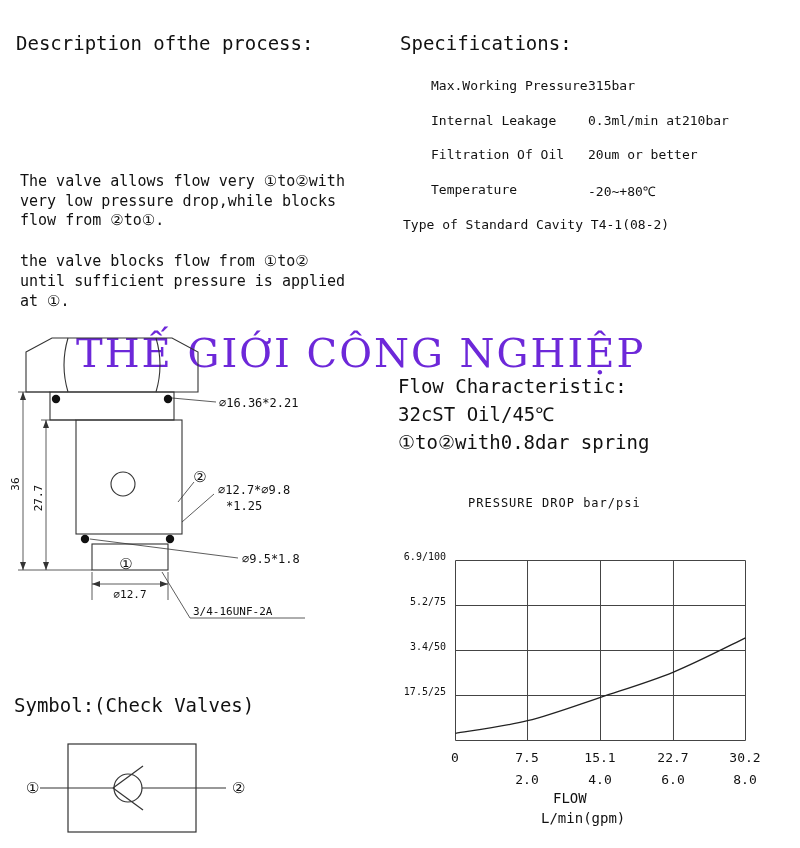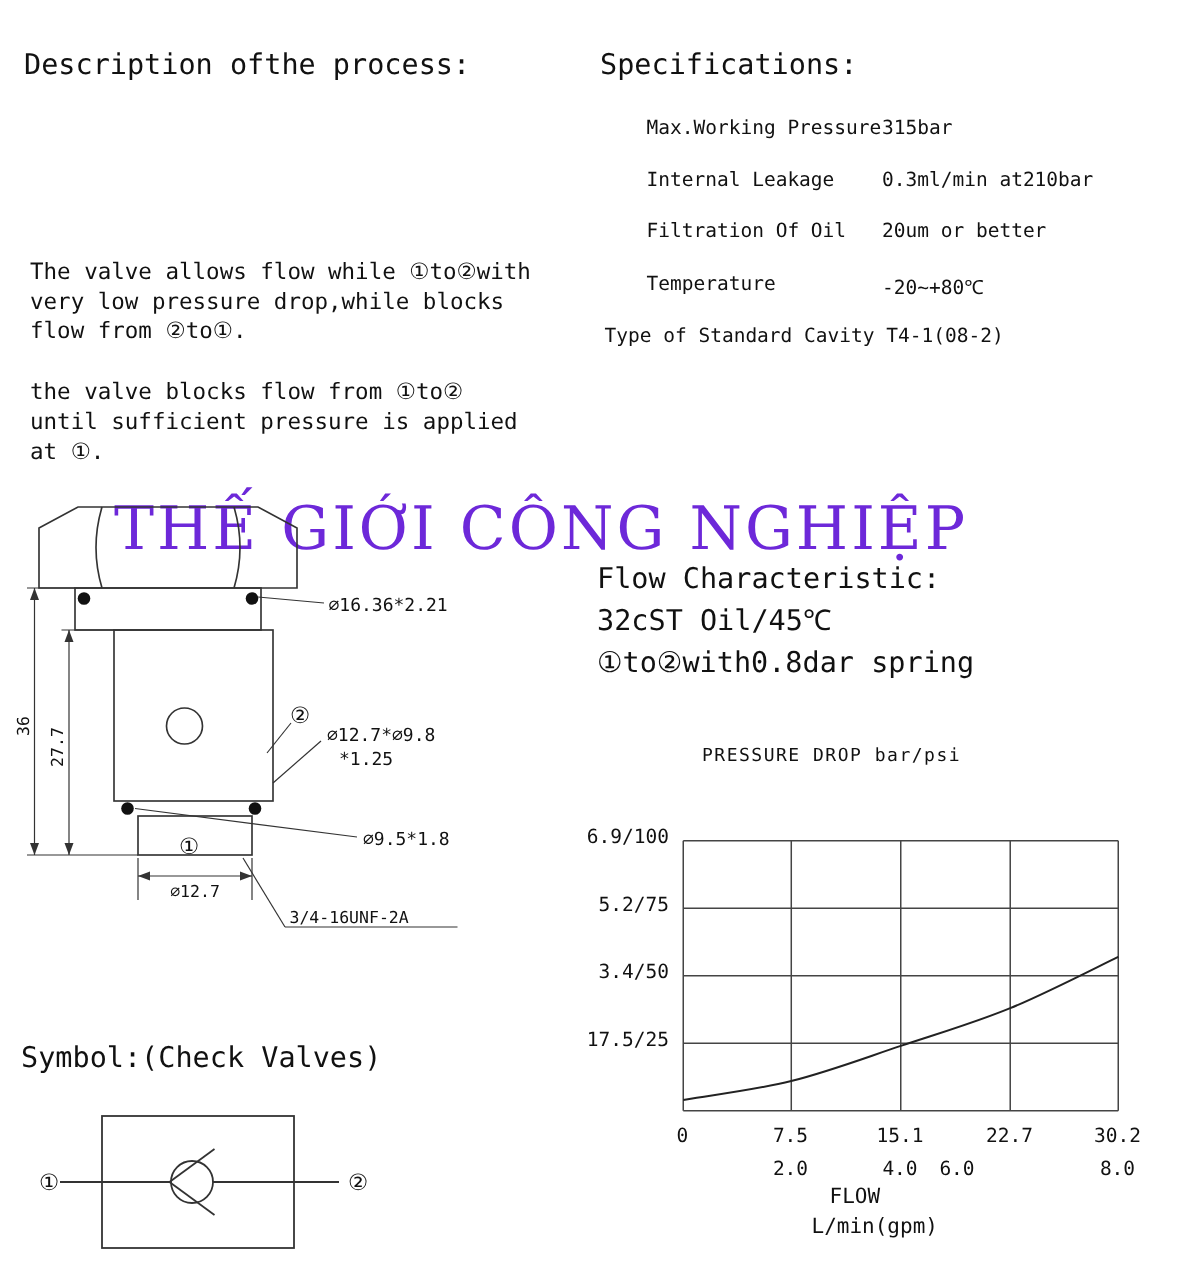--- a/index.html
+++ b/index.html
@@ -18,21 +18,21 @@
   .desc-text{left:20px;top:172px;font-size:15px;line-height:19.7px;}
   .desc-text .para2{margin-top:21px;}
   .desc-line{white-space:nowrap;}
   .watermark{left:76px;top:330px;font-family:"DejaVu Serif",serif;font-size:40px;
              color:#6d28d9;letter-spacing:2px;white-space:nowrap;z-index:0;}
   .valve-svg{left:10px;top:332px;width:320px;height:300px;}
   .flowchar{left:398px;top:372px;font-size:19px;line-height:28px;}
   .flowchar div{white-space:nowrap;}
   .chart-title{left:468px;top:496px;font-size:12px;letter-spacing:1px;white-space:nowrap;}
   #chart-svg{left:450px;top:548px;width:310px;height:200px;}
-  .ylab{position:absolute;width:62px;left:384px;text-align:right;font-size:13px;z-index:1;}
+  .ylab{position:absolute;width:62px;left:384px;text-align:right;font-size:10px;z-index:1;}
   .xlab{position:absolute;width:60px;top:750px;text-align:center;font-size:13px;z-index:1;}
   .glab{position:absolute;width:60px;top:772px;text-align:center;font-size:13px;z-index:1;}
   .flow1{left:553px;top:790px;font-size:14px;}
   .flow2{left:541px;top:810px;font-size:14px;text-align:right;}
   .symbol-h{left:14px;top:694px;}
   .symbol-svg{left:20px;top:736px;width:240px;height:105px;}
 </style>
 </head>
 <body>
 
@@ -54,21 +54,21 @@
   </div>
   <div class="spec-row">
     <span class="spec-label">Temperature</span>
     <span class="spec-value">-20~+80℃</span>
   </div>
   <div class="spec-cavity">Type of Standard Cavity T4-1(08-2)</div>
 </div>
 
 <div class="abs z1 desc-text">
   <div class="para1">
-    <div class="desc-line">The valve allows flow while ①to②with</div>
+    <div class="desc-line">The valve allows flow very ①to②with</div>
     <div class="desc-line">very low pressure drop,while blocks</div>
     <div class="desc-line">flow from ②to①.</div>
   </div>
   <div class="para2">
     <div class="desc-line">the valve blocks flow from ①to②</div>
     <div class="desc-line">until sufficient pressure is applied</div>
     <div class="desc-line">at ①.</div>
   </div>
 </div>
 
@@ -156,21 +156,21 @@
 <div class="ylab" style="top:686px">17.5/25</div>
 
 <div class="xlab" style="left:425px">0</div>
 <div class="xlab" style="left:497px">7.5</div>
 <div class="xlab" style="left:570px">15.1</div>
 <div class="xlab" style="left:643px">22.7</div>
 <div class="xlab" style="left:715px">30.2</div>
 
 <div class="glab" style="left:497px">2.0</div>
 <div class="glab" style="left:570px">4.0</div>
-<div class="glab" style="left:608px">6.0</div>
+<div class="glab" style="left:643px">6.0</div>
 <div class="glab" style="left:715px">8.0</div>
 
 <div class="abs z1 flow1">FLOW</div>
 <div class="abs z1 flow2">L/min(gpm)</div>
 
 <div class="abs z1 h1 symbol-h">Symbol:(Check Valves)</div>
 
 <svg class="abs z1 symbol-svg" viewBox="0 0 240 105">
   <g stroke="#333" fill="none" stroke-width="1.2">
     <rect x="48" y="8" width="128" height="88"></rect>

